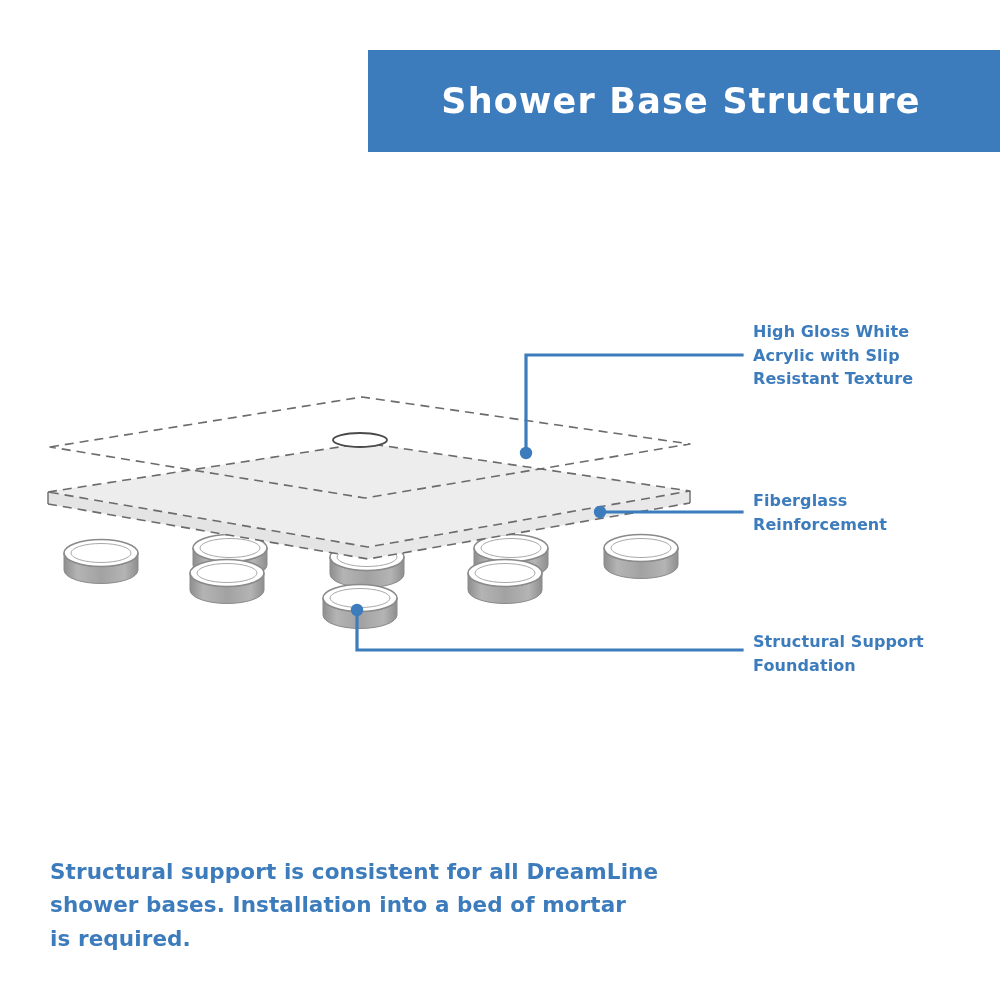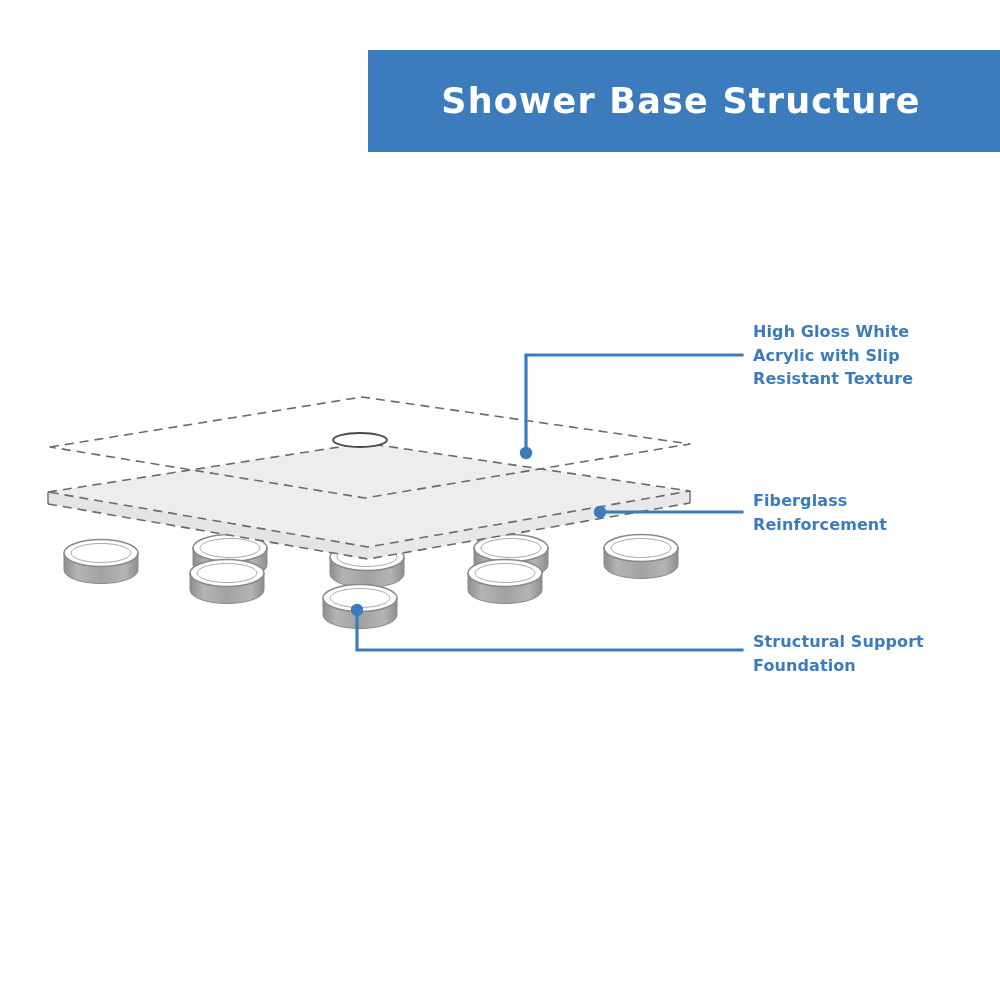--- a/index.html
+++ b/index.html
@@ -204,14 +204,17 @@
   <div class="callout" id="callout-acrylic">High Gloss White
 Acrylic with Slip
 Resistant Texture</div>
 
   <div class="callout" id="callout-fiberglass">Fiberglass
 Reinforcement</div>
 
   <div class="callout" id="callout-support">Structural Support
 Foundation</div>
 
+  <div class="footer-note">Structural support is consistent for all DreamLine
+shower bases. Installation into a bed of mortar
+is required.</div>
 
 </div>
 
 </body></html>

